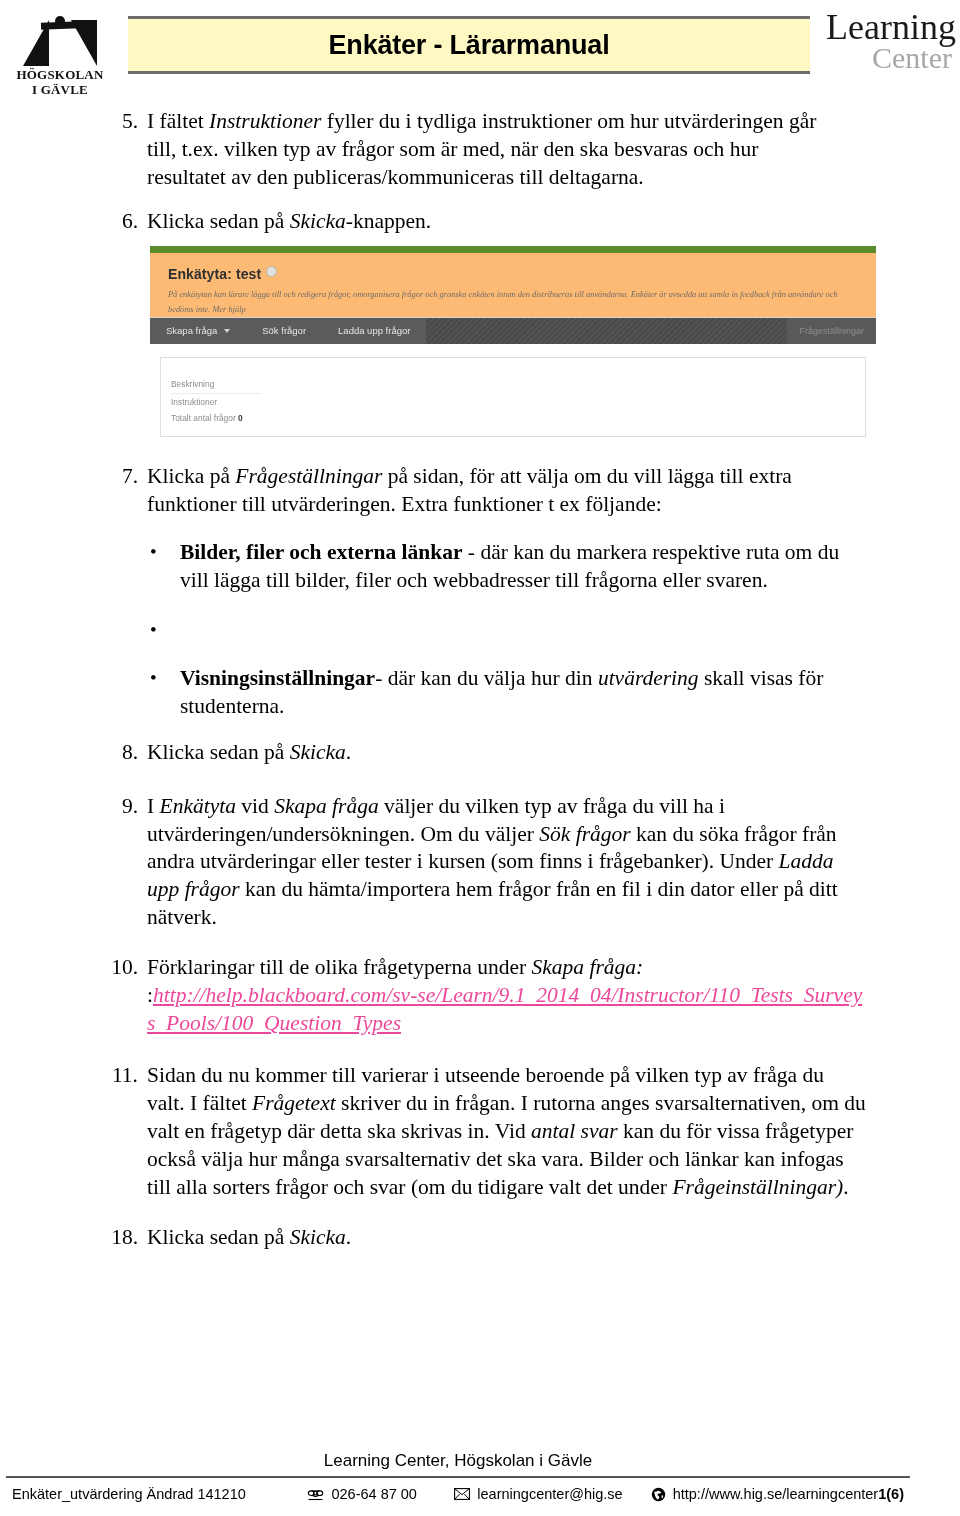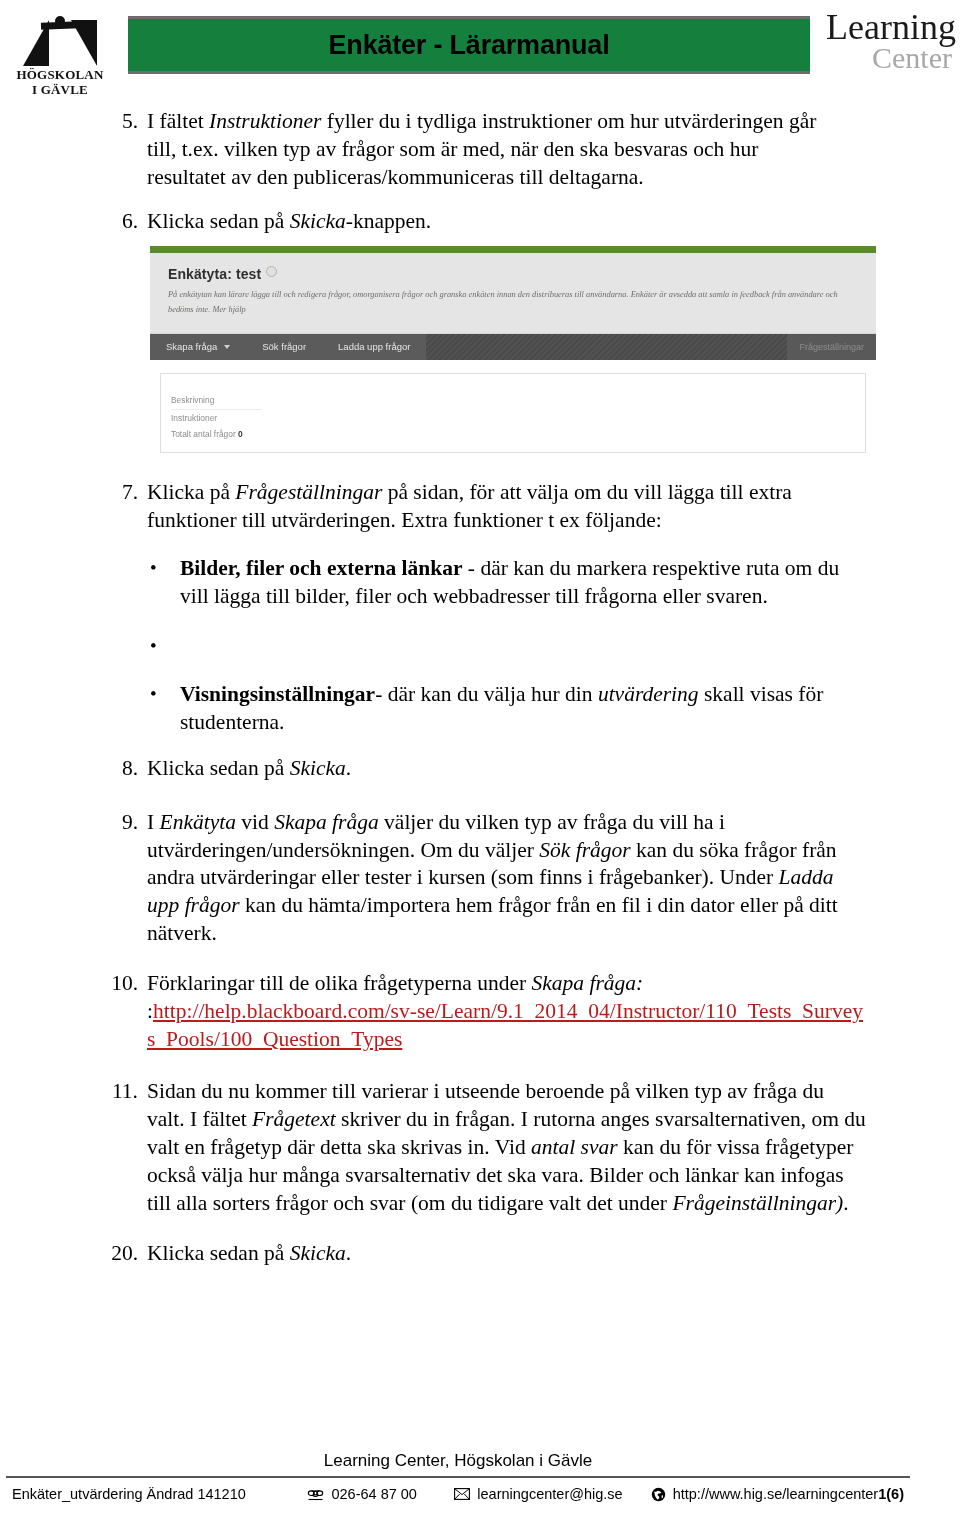--- a/index.html
+++ b/index.html
@@ -78,21 +78,21 @@
     letter-spacing: 0.2px;
     margin-top: 2px;
     color: #111;
   }
   .title-bar-wrap {
     flex: 1 1 auto;
     padding-top: 16px;
     padding-right: 10px;
   }
   .title-bar {
-    background: #15803d;
+    background: #fef9c3;
     border-top: 3px solid #6d6d6d;
     border-bottom: 3px solid #6d6d6d;
     height: 52px;
     display: flex;
     align-items: center;
     justify-content: center;
     margin-left: 8px;
     margin-right: 6px;
   }
   .title-bar .doc-title {
@@ -194,22 +194,22 @@
     width: 726px;
     background: #ffffff;
     filter: blur(0.25px);
   }
   .shot .greenbar {
     height: 7px;
     background: #5a8b2c;
     width: 100%;
   }
   .shot .hero {
-    background: #e5e5e5;
-    padding: 12px 16px 16px 18px;
+    background: #fdba74;
+    padding: 12px 16px 0 18px;
     border-bottom: 1px solid #d8d6d2;
   }
   .shot .hero h1 {
     margin: 0 0 5px 0;
     font-family: "Liberation Sans", sans-serif;
     font-size: 14px;
     font-weight: bold;
     color: #2f2f2f;
     letter-spacing: 0.1px;
   }
@@ -292,23 +292,24 @@
     display: inline-block;
     padding-right: 48px;
   }
   .shot .panel .frow b {
     color: #3d3b39;
     font-weight: bold;
   }
 
   
   .weblink {
-    color: #b91c1c;
+    color: #ec4899;
     text-decoration: underline;
     word-break: break-all;
+    font-style: italic;
   }
 
   
   .page-footer {
     position: absolute;
     left: 0;
     bottom: 0;
     width: 916px;
     font-family: "Liberation Sans", sans-serif;
   }
@@ -454,21 +455,21 @@
     <span class="num">10.</span>
     <span class="body"><span>Förklaringar till de olika frågetyperna under </span><i>Skapa fråga:</i><br><span>:</span><a class="weblink" href="#">http://help.blackboard.com/sv-se/Learn/9.1_2014_04/Instructor/110_Tests_Surveys_Pools/100_Question_Types</a></span>
   </div>
 
   <div class="num-item indent-10" style="margin-bottom:22px;">
     <span class="num">11.</span>
     <span class="body"><span>Sidan du nu kommer till varierar i utseende beroende på vilken typ av fråga du valt. I fältet </span><i>Frågetext</i><span> skriver du in frågan. I rutorna anges svarsalternativen, om du valt en frågetyp där detta ska skrivas in. Vid </span><i>antal svar</i><span> kan du för vissa frågetyper också välja hur många svarsalternativ det ska vara. Bilder och länkar kan infogas till alla sorters frågor och svar (om du tidigare valt det under </span><i>Frågeinställningar)</i><span>.</span></span>
   </div>
 
   <div class="num-item indent-10">
-    <span class="num">20.</span>
+    <span class="num">18.</span>
     <span class="body"><span>Klicka sedan på </span><i>Skicka</i><span>.</span></span>
   </div>
 
 </div>
 
 <div class="page-footer">
   <div class="footer-center">Learning Center, Högskolan i Gävle</div>
   <div class="footer-rule"></div>
   <div class="footer-row">
 

